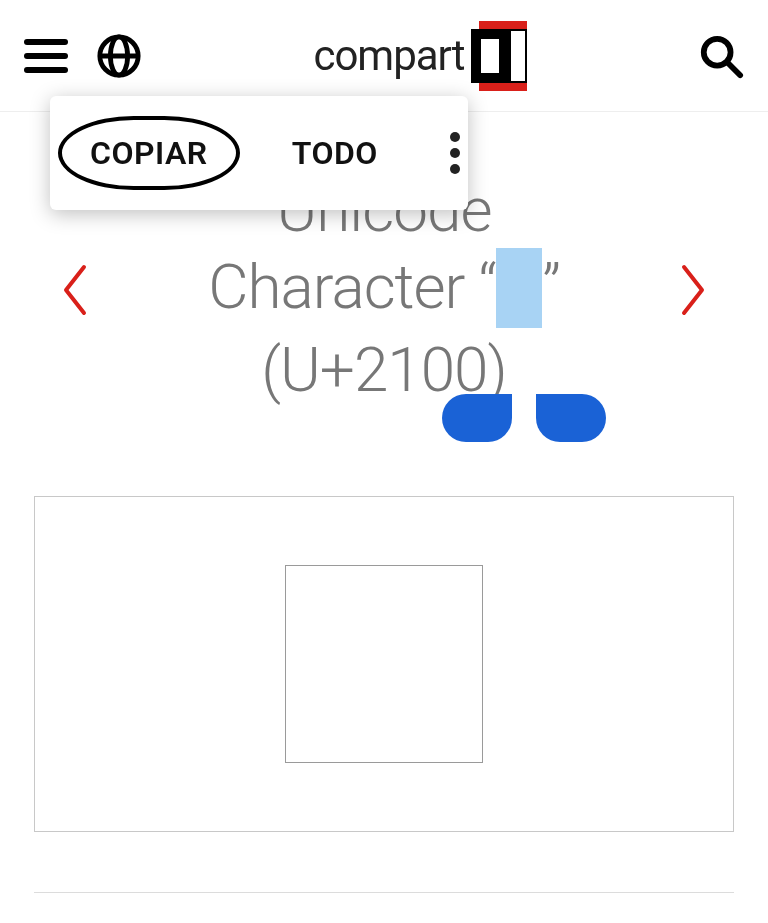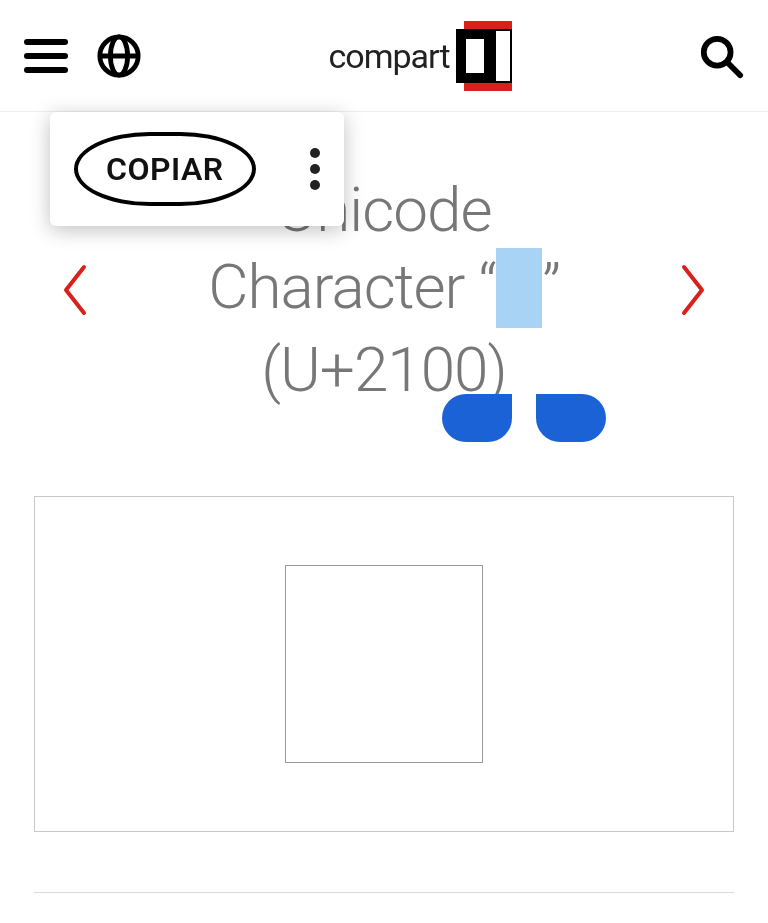--- a/index.html
+++ b/index.html
@@ -6,27 +6,27 @@
 body { font-family: -apple-system, BlinkMacSystemFont, "Segoe UI", Roboto, Helvetica, Arial, sans-serif; background: #fff; width: 768px; height: 923px; overflow: hidden; position: relative; }
 
 
 .navbar { height: 112px; display: flex; align-items: center; justify-content: space-between; padding: 0 24px; background: #fff; border-bottom: 1px solid #eee; }
 .nav-left { display: flex; align-items: center; gap: 28px; }
 .hamburger-icon { width: 44px; height: 34px; display: flex; flex-direction: column; justify-content: space-between; cursor: pointer; }
 .hamburger-icon span { display: block; height: 6px; background: #000; border-radius: 4px; }
 .globe-icon { width: 46px; height: 46px; cursor: pointer; }
 .globe-icon svg { width: 100%; height: 100%; }
 .logo { display: flex; align-items: center; gap: 6px; }
-.logo-text { font-size: 34px; font-weight: 400; color: #222; letter-spacing: -1px; }
+.logo-text { font-size: 42px; font-weight: 400; color: #222; letter-spacing: -1px; }
 .logo-mark { width: 56px; height: 70px; position: relative; }
 .search-icon { width: 46px; height: 46px; cursor: pointer; }
 .search-icon svg { width: 100%; height: 100%; }
 
 
-.context-menu { position: absolute; top: 112px; left: 50px; background: #fff; border-radius: 6px; box-shadow: 0 4px 20px rgba(0,0,0,0.25); padding: 20px 24px; display: flex; align-items: center; gap: 34px; z-index: 30; }
+.context-menu { position: absolute; top: 96px; left: 50px; background: #fff; border-radius: 6px; box-shadow: 0 4px 20px rgba(0,0,0,0.25); padding: 20px 8px; display: flex; align-items: center; gap: 34px; z-index: 30; }
 .menu-item { font-size: 32px; font-weight: 600; letter-spacing: 0.5px; color: #111; cursor: pointer; padding: 8px 18px; }
 .menu-item.first { border: 4px solid #000; border-radius: 50%/60%; padding: 14px 28px; position: relative; }
 .kebab-icon { width: 10px; height: 42px; display: flex; flex-direction: column; justify-content: space-between; margin-left: 20px; cursor: pointer; }
 .kebab-icon span { width: 10px; height: 10px; background: #222; border-radius: 50%; }
 
 
 .content { padding: 60px 24px 0; position: relative; }
 .title-row { display: flex; align-items: center; justify-content: space-between; padding: 0 36px; margin-top: 0; }
 .chevron { width: 30px; height: 54px; cursor: pointer; }
 .chevron svg { width: 100%; height: 100%; }
@@ -81,20 +81,21 @@
   <div class="search-icon">
     <svg viewBox="0 0 48 48">
         <circle cx="20" cy="20" r="14" fill="none" stroke="#000" stroke-width="6"></circle>
         <line x1="31" y1="31" x2="44" y2="44" stroke="#000" stroke-width="6" stroke-linecap="round"></line>
       </svg>
   </div>
 </div>
 
 <div class="context-menu">
   <div class="menu-item first">COPIAR</div>
+  <div class="menu-item">TODO</div>
   <div class="kebab-icon">
       <span></span>
       <span></span>
       <span></span>
     </div>
 </div>
 
 <div class="content">
   <div class="title-row">
     <div class="chevron">

